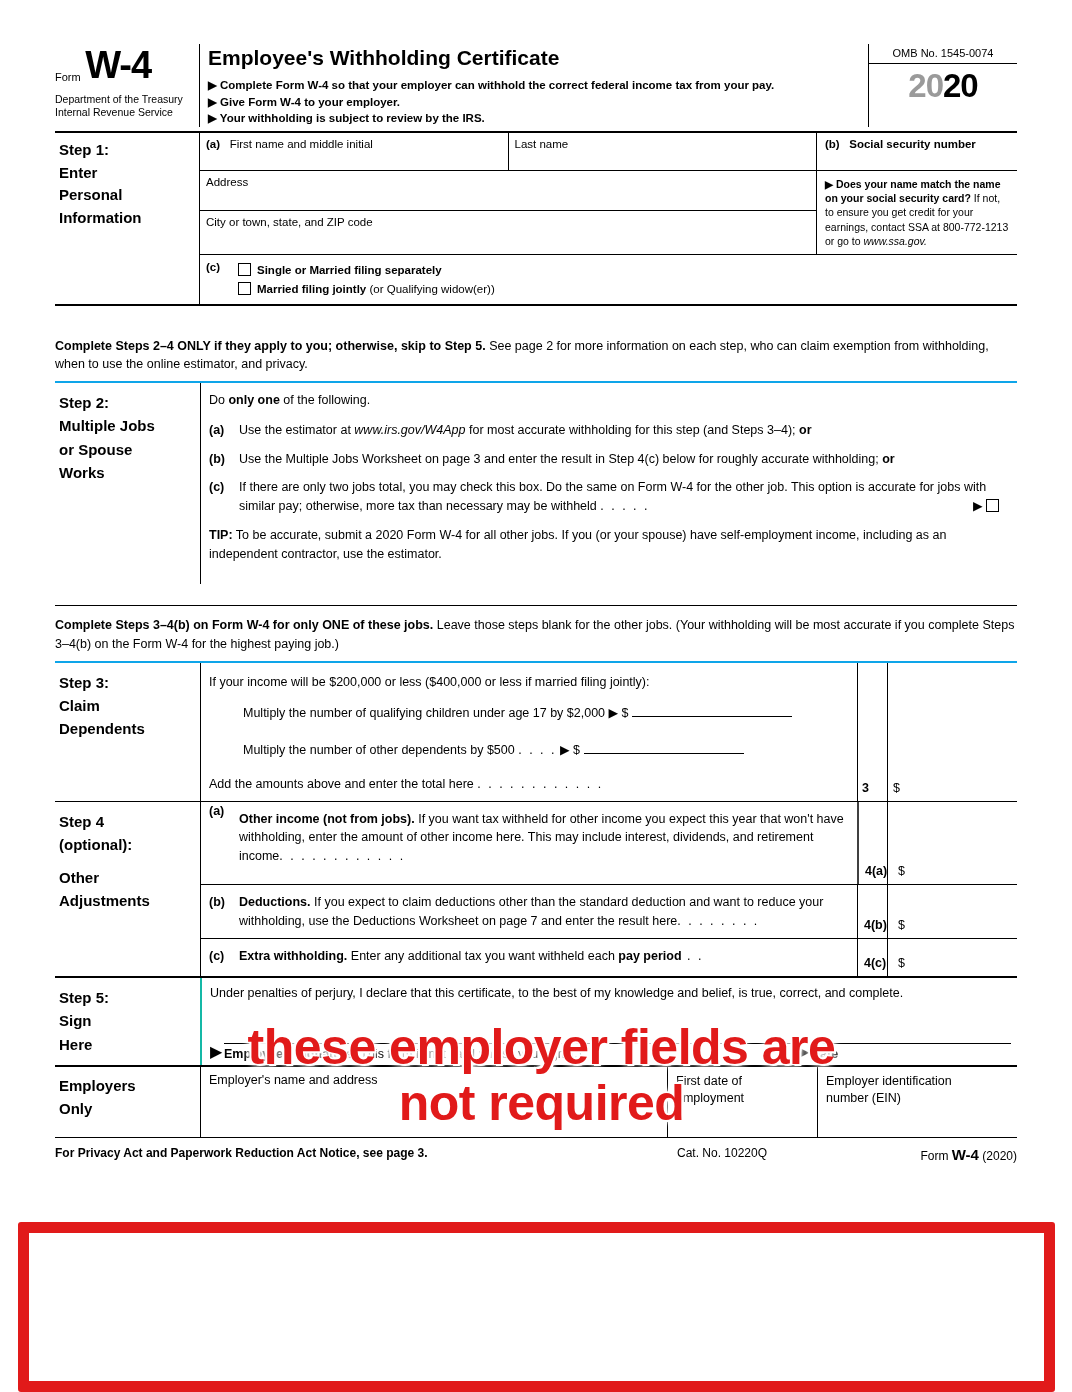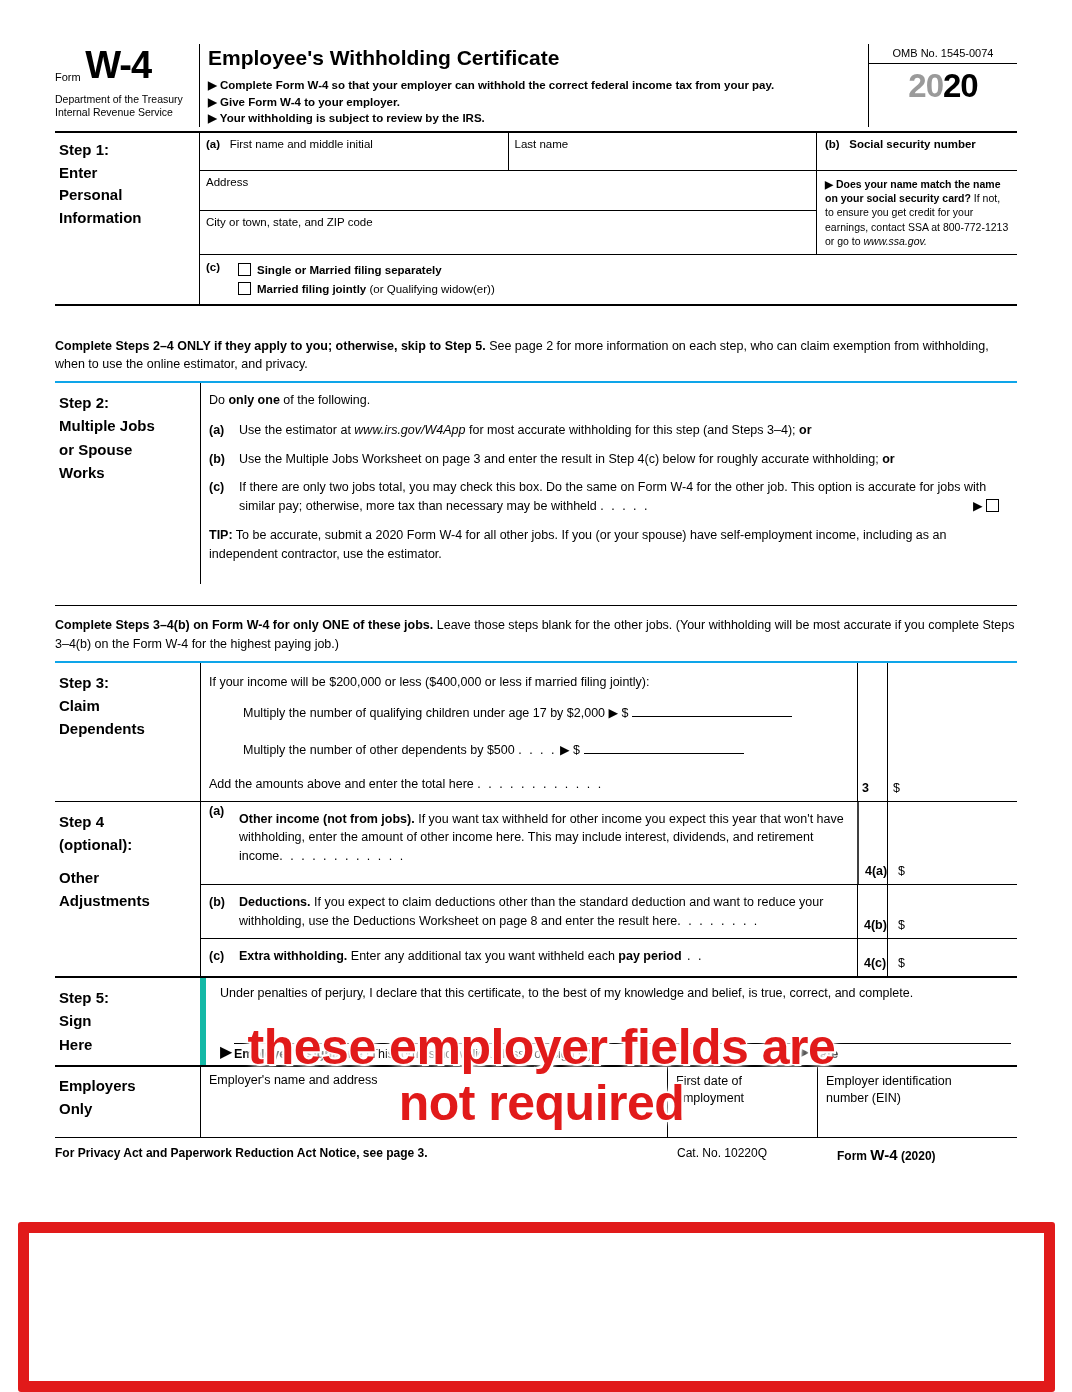--- a/index.html
+++ b/index.html
@@ -69,32 +69,32 @@
   .s3body { flex:1; border-left:1px solid #000; padding:8px 4px 4px 8px; font-size:12.5px; }
   .s3num { width:30px; border-left:1px solid #000; }
   .s3amt { width:130px; border-left:1px solid #000; }
   .numcell { font-weight:bold; font-size:12.5px; padding-left:4px; }
   .dollar { font-size:12.5px; padding-left:5px; }
   .ul { display:inline-block; border-bottom:1px solid #000; height:14px; }
   .dots { letter-spacing:2px; }
 
   .sig { display:flex; border-top:1px solid #000; }
   .siglbl { width:145px; padding:8px 4px; font-weight:bold; font-size:15px; line-height:1.55; }
-  .sigbody { flex:1; border-left:6px solid #14b8a6; padding:8px 6px 4px 14px; font-size:12.5px; }
+  .sigbody { flex:1; border-left:2px solid #14b8a6; padding:8px 6px 4px 8px; font-size:12.5px; }
 
   .emp { display:flex; border-top:1px solid #000; border-bottom:1px solid #000; }
   .emplbl { width:145px; padding:8px 4px; font-weight:bold; font-size:15px; line-height:1.5; }
   .empname { flex:1; border-left:1px solid #000; padding:6px 6px 30px 8px; font-size:12.5px; }
   .empdate { width:150px; border-left:1px solid #000; padding:6px 6px 30px 8px; font-size:12.5px; line-height:1.35; }
   .empein { width:200px; border-left:1px solid #000; padding:6px 6px 30px 8px; font-size:12.5px; line-height:1.35; }
 
   .footer { display:flex; margin:0 55px; padding-top:8px; font-size:12px; }
   .footer .f1 { flex:1; font-weight:bold; }
   .footer .f2 { width:230px; text-align:center; }
-  .footer .f3 { width:180px; text-align:left;font-weight:bold; }
+  .footer .f3 { width:180px; text-align:right; }
   .footer .f3 b { font-size:15px; }
 
   
   .annot-text {
     position:absolute; left:11px; right:0; top:975px;
     text-align:center;
     color:#e11a1a;
     font-weight:bold;
     font-size:50px;
     line-height:1.12;
@@ -275,21 +275,21 @@
             <div class="numcell" style="position:absolute; bottom:6px; left:2px;">4(a)</div>
           </div>
           <div style="width:130px; border-left:1px solid #000; position:relative;">
             <div class="dollar" style="position:absolute; bottom:6px; left:5px;">$</div>
           </div>
         </div>
         <div style="display:flex; border-top:1px solid #000;">
           <div style="flex:1; padding:8px 4px 8px 8px; font-size:12.5px; line-height:1.5;">
             <div class="hang" style="margin-bottom:0;">
               <span class="mk">(b)</span>
-              <b>Deductions.</b><span> If you expect to claim deductions other than the standard deduction and want to reduce your withholding, use the Deductions Worksheet on page 8 and enter the result here</span><span class="dots">.   .   .   .   .   .   .   .</span>
+              <b>Deductions.</b><span> If you expect to claim deductions other than the standard deduction and want to reduce your withholding, use the Deductions Worksheet on page 7 and enter the result here</span><span class="dots">.   .   .   .   .   .   .   .</span>
             </div>
           </div>
           <div style="width:30px; border-left:1px solid #000; position:relative;">
             <div class="numcell" style="position:absolute; bottom:6px; left:2px;">4(b)</div>
           </div>
           <div style="width:130px; border-left:1px solid #000; position:relative;">
             <div class="dollar" style="position:absolute; bottom:6px; left:5px;">$</div>
           </div>
         </div>
         <div style="display:flex; border-top:1px solid #000;">

